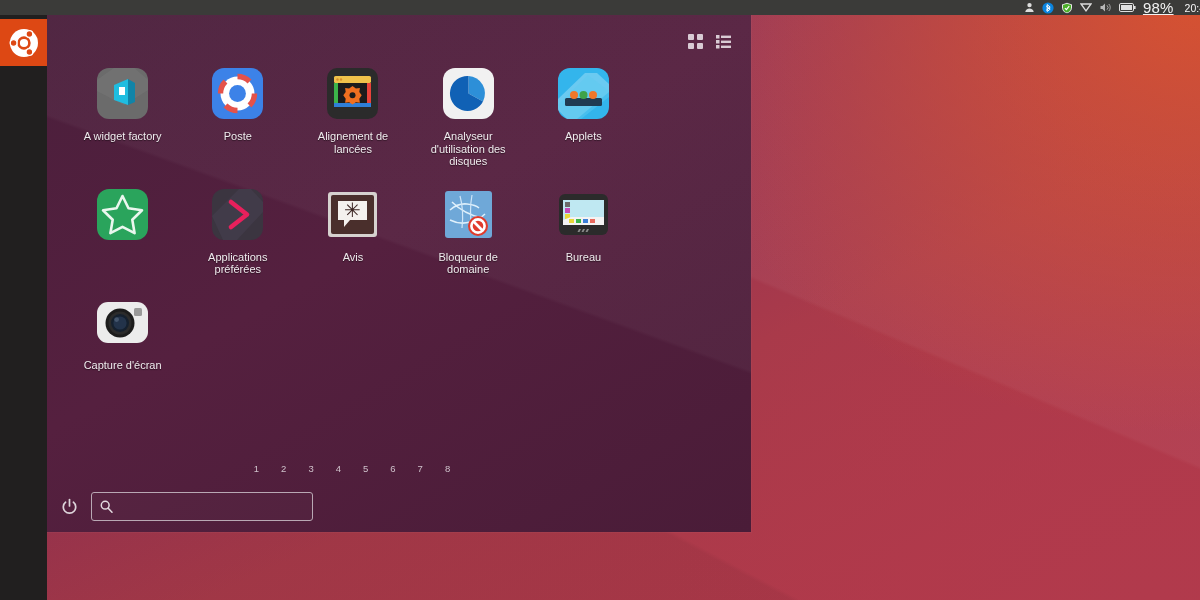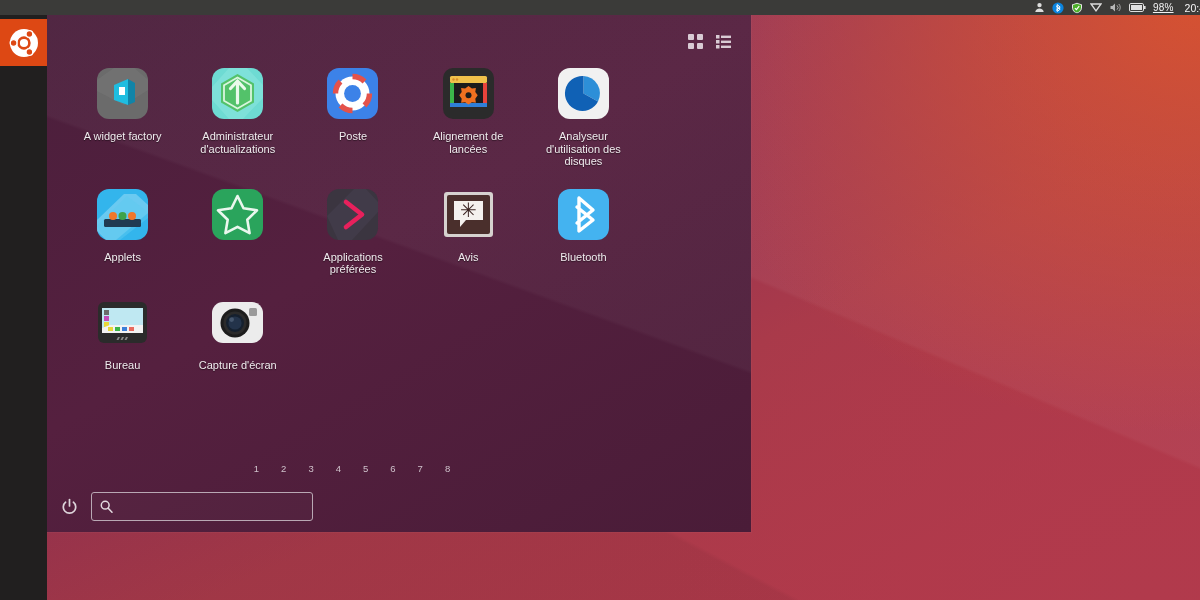--- a/index.html
+++ b/index.html
@@ -27,21 +27,21 @@
   }
 
   
   #topbar {
     position:absolute; left:0; top:0; width:1200px; height:15px;
     background:#3b3b39; display:flex; align-items:center;
     justify-content:flex-end; z-index:60;
   }
   #tray { display:flex; align-items:center; gap:7px; padding-right:1px; }
   .tray-ic { display:flex; align-items:center; justify-content:center; height:15px; }
-  .tray-txt { color:#f2f2f2; font-size:10px; letter-spacing:.2px;text-decoration:underline; }
+  .tray-txt { color:#f2f2f2; font-size:15px; letter-spacing:.2px;text-decoration:underline; }
   #clock { color:#f7f7f7; font-size:10.5px; margin-left:4px; margin-right:-6px; }
 
   
   #launcher {
     position:absolute; left:0; top:15px; width:47px; height:585px;
     background:#211f1f; z-index:55;
   }
   #ubuntu-btn {
     position:absolute; left:0; top:4px; width:47px; height:47px;
     background:#dd4814; display:flex; align-items:center; justify-content:center;
@@ -226,32 +226,20 @@
           <path d="M3 15 L20 3 H40 L54 15 v10 L30 40 L3 26Z" fill="#7a7a7a" opacity=".45"></path>
           <path d="M20 20 L34 14 V40 L20 35 Z" fill="#1fbde0"></path>
           <path d="M34 14 L41 18 V37 L34 40 Z" fill="#1184a8"></path>
           <rect x="25" y="22" width="6" height="8" fill="#fff"></rect>
         </svg>
       </div>
       <span class="app-lbl">A widget factory</span>
     </div>
 
 
-    <div class="app">
-      <div class="app-ico">
-        <svg width="57" height="57" viewBox="0 0 57 57">
-          <rect x="3" y="3" width="51" height="51" rx="12" fill="#6edbd3"></rect>
-          <path d="M3 22 L20 3 h18 L54 20 v13 L34 54 H20 L3 35Z" fill="#8ee8e0" opacity=".5"></path>
-          <path d="M28.5 9 L45 18.5 V37.5 L28.5 47 L12 37.5 V18.5 Z" fill="#53c26a"></path>
-          <path d="M28.5 12.5 L42 20.2 V35.8 L28.5 43.5 L15 35.8 V20.2 Z" fill="none" stroke="#d9f5de" stroke-width="1.8"></path>
-          <path d="M28.5 16 V38 M28.5 16 L21.5 23.5 M28.5 16 L35.5 23.5" stroke="#eafaec" stroke-width="3.2" fill="none" stroke-linecap="round" stroke-linejoin="round"></path>
-        </svg>
-      </div>
-      <span class="app-lbl">Administrateur d'actualizations</span>
-    </div>
 
     <div class="app">
       <div class="app-ico">
         <svg width="57" height="57" viewBox="0 0 57 57">
           <rect x="3" y="3" width="51" height="51" rx="12" fill="#3c82e8"></rect>
           <circle cx="28.5" cy="28.5" r="17" fill="#fff"></circle>
           <circle cx="28.5" cy="28.5" r="17" fill="none" stroke="#e4524a" stroke-width="0"></circle>
           <g stroke="#e4524a" stroke-width="5.4" fill="none">
             <path d="M28.5 11.5 a17 17 0 0 1 12 5"></path>
             <path d="M45.5 28.5 a17 17 0 0 1-5 12"></path>
@@ -333,30 +321,35 @@
         <svg width="57" height="57" viewBox="0 0 57 57">
           <rect x="4" y="6" width="49" height="45" rx="3" fill="#d6d2cf"></rect>
           <rect x="7" y="9" width="43" height="39" rx="2" fill="#4a2f2c"></rect>
           <path d="M14 15 H43 V34 H26 L20 41 V34 H14Z" fill="#f4f1ee"></path>
           <text x="28.5" y="31" font-size="20" text-anchor="middle" fill="#3b2422" font-family="DejaVu Sans, sans-serif">✳</text>
         </svg>
       </div>
       <span class="app-lbl">Avis</span>
     </div>
 
-
-    <div class="app">
-      <div class="app-ico">
-        <svg width="57" height="57" viewBox="0 0 57 57">
-          <rect x="3" y="3" width="51" height="51" rx="12" fill="#44b3f0"></rect>
-          <path d="M24 12 L38 24 L22 37 M22 21 L38 34 L24 45 L24 12" fill="none" stroke="#fff" stroke-width="3.4" stroke-linejoin="round" stroke-linecap="round"></path>
-        </svg>
-      </div>
-      <span class="app-lbl">Bluetooth</span>
-    </div>
+    <div class="app">
+      <div class="app-ico">
+        <svg width="57" height="57" viewBox="0 0 57 57">
+          <rect x="5" y="5" width="47" height="47" rx="3" fill="#6fa8d8"></rect>
+          <rect x="5" y="5" width="47" height="47" rx="3" fill="url(#gz)" opacity=".0"></rect>
+          <path d="M10 24 q8-7 17-6 t12 4 M10 34 q10 5 20 2 t15-8 M12 16 q12 12 30 16" fill="none" stroke="#dff0fb" stroke-width="1.5"></path>
+          <path d="M20 10 q4 14 2 32 M32 9 q-3 16 0 34" fill="none" stroke="#cfe6f8" stroke-width="1.2"></path>
+          <circle cx="38" cy="40" r="10" fill="#e03b2c"></circle>
+          <circle cx="38" cy="40" r="6.6" fill="none" stroke="#fff" stroke-width="2.6"></circle>
+          <path d="M33.5 35.5 L42.5 44.5" stroke="#fff" stroke-width="2.6"></path>
+        </svg>
+      </div>
+      <span class="app-lbl">Bloqueur de domaine</span>
+    </div>
+
 
     <div class="app">
       <div class="app-ico">
         <svg width="57" height="57" viewBox="0 0 57 57">
           <rect x="4" y="8" width="49" height="41" rx="6" fill="#2b2b2b"></rect>
           <rect x="8" y="14" width="41" height="25" fill="#bfe8f2"></rect>
           <rect x="10" y="16" width="5" height="5" fill="#6b6b6b"></rect>
           <rect x="10" y="22" width="5" height="5" fill="#c44ab8"></rect>
           <rect x="10" y="28" width="5" height="5" fill="#e8d83a"></rect>
           <path d="M8 34 L16 31 H49 V39 H8Z" fill="#f3f3f3"></path>

